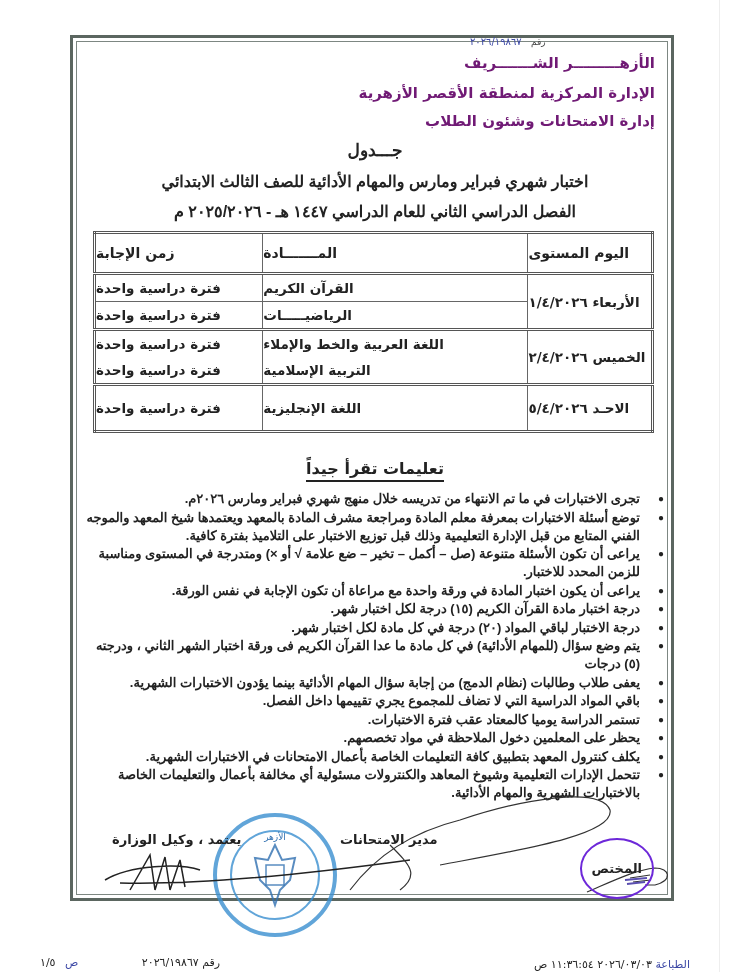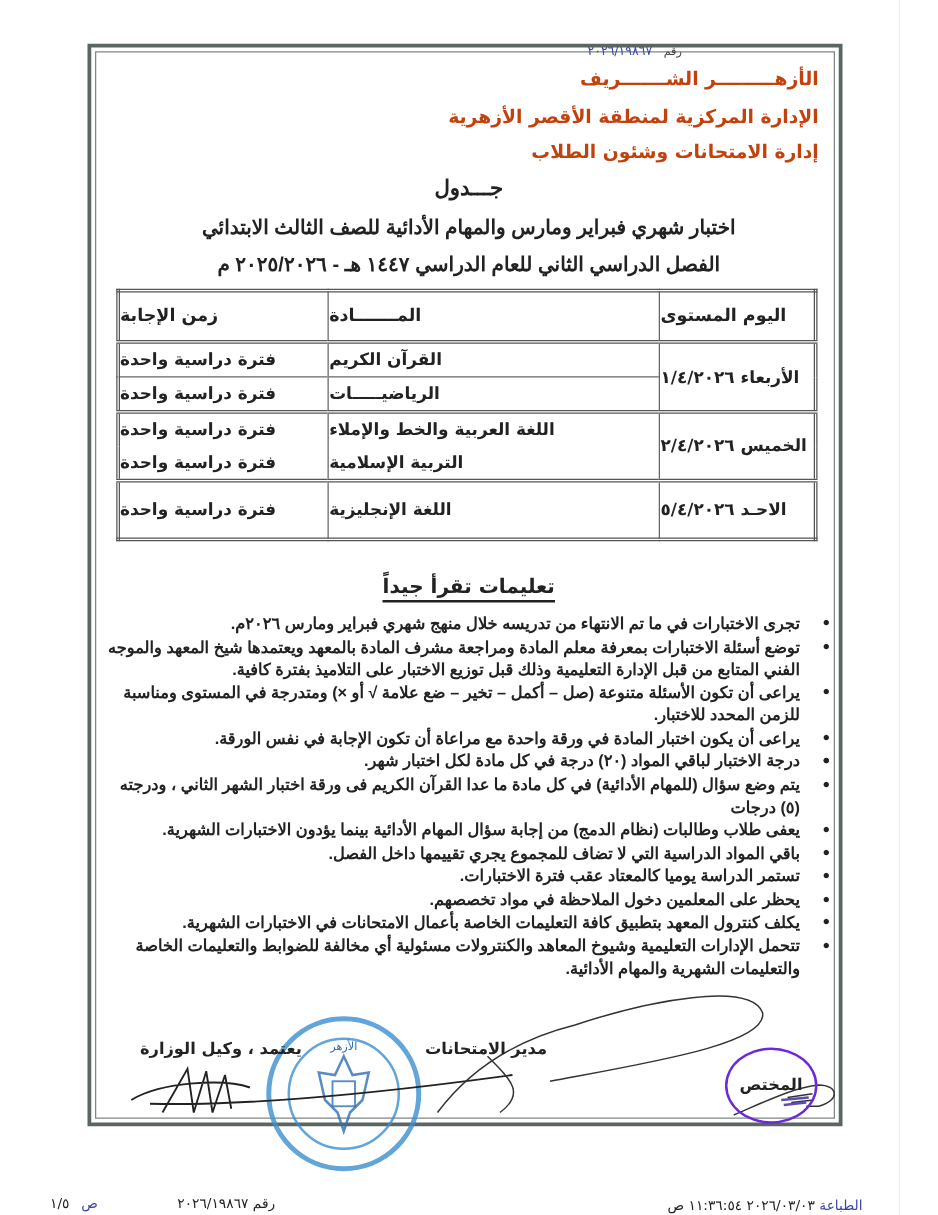--- a/index.html
+++ b/index.html
@@ -14,21 +14,21 @@
     }
     .frame-inner {
       position: absolute; left: 3px; top: 3px; right: 3px; bottom: 3px;
       border: 1px solid #7d8782;
     }
     .ref-top {
       position: absolute; top: 36px; left: 470px; font-size: 10px; color: #3b47a5; direction: rtl;
       white-space: nowrap; line-height: 12px;
     }
     .ref-top .lbl { color: #444; font-size: 9px; margin-left: 6px; }
-    .hdr { position: absolute; right: 95px; direction: rtl; font-weight: bold; white-space: nowrap; color: #c2410c; }
+    .hdr { position: absolute; right: 95px; direction: rtl; font-weight: bold; white-space: nowrap; color: #701a75; }
     .hdr1 { top: 54px; font-size: 15px; letter-spacing: 1px; }
     .hdr2 { top: 84px; font-size: 15px; }
     .hdr3 { top: 112px; font-size: 15px; }
     .title { position: absolute; left: 0; width: 750px; text-align: center; direction: rtl; font-family: "Liberation Sans", sans-serif; font-weight: bold; color: #222; }
     .t1 { top: 140px; font-size: 17px; }
     .t2 { top: 172px; font-size: 16px; }
     .t3 { top: 202px; font-size: 16px; }
     table.sched {
       position: absolute; left: 93px; top: 231px; width: 561px; border-collapse: collapse;
       direction: rtl; border: 3px double #555;
@@ -127,29 +127,29 @@
 
 <div class="instr-title">
   <span>تعليمات تقرأ جيداً</span>
 </div>
 
 <ul class="instr">
   <li><span class="bullet">●</span><span>تجرى الاختبارات في ما تم الانتهاء من تدريسه خلال منهج شهري فبراير ومارس ٢٠٢٦م.</span></li>
   <li><span class="bullet">●</span><span>توضع أسئلة الاختبارات بمعرفة معلم المادة ومراجعة مشرف المادة بالمعهد ويعتمدها شيخ المعهد والموجه الفني المتابع من قبل الإدارة التعليمية وذلك قبل توزيع الاختبار على التلاميذ بفترة كافية.</span></li>
   <li><span class="bullet">●</span><span>يراعى أن تكون الأسئلة متنوعة (صل – أكمل – تخير – ضع علامة √ أو ×) ومتدرجة في المستوى ومناسبة للزمن المحدد للاختبار.</span></li>
   <li><span class="bullet">●</span><span>يراعى أن يكون اختبار المادة في ورقة واحدة مع مراعاة أن تكون الإجابة في نفس الورقة.</span></li>
-  <li><span class="bullet">●</span></li>
+  <li><span class="bullet">●</span><span>درجة اختبار مادة القرآن الكريم (١٥) درجة لكل اختبار شهر.</span></li>
   <li><span class="bullet">●</span><span>درجة الاختبار لباقي المواد (٢٠) درجة في كل مادة لكل اختبار شهر.</span></li>
   <li><span class="bullet">●</span><span>يتم وضع سؤال (للمهام الأدائية) في كل مادة ما عدا القرآن الكريم فى ورقة اختبار الشهر الثاني ، ودرجته (٥) درجات</span></li>
   <li><span class="bullet">●</span><span>يعفى طلاب وطالبات (نظام الدمج) من إجابة سؤال المهام الأدائية بينما يؤدون الاختبارات الشهرية.</span></li>
   <li><span class="bullet">●</span><span>باقي المواد الدراسية التي لا تضاف للمجموع يجري تقييمها داخل الفصل.</span></li>
   <li><span class="bullet">●</span><span>تستمر الدراسة يوميا كالمعتاد عقب فترة الاختبارات.</span></li>
   <li><span class="bullet">●</span><span>يحظر على المعلمين دخول الملاحظة في مواد تخصصهم.</span></li>
   <li><span class="bullet">●</span><span>يكلف كنترول المعهد بتطبيق كافة التعليمات الخاصة بأعمال الامتحانات في الاختبارات الشهرية.</span></li>
-  <li><span class="bullet">●</span><span>تتحمل الإدارات التعليمية وشيوخ المعاهد والكنترولات مسئولية أي مخالفة للضوابط والتعليمات الخاصة والتعليمات الشهرية والمهام الأدائية.</span></li>
+  <li><span class="bullet">●</span><span>تتحمل الإدارات التعليمية وشيوخ المعاهد والكنترولات مسئولية أي مخالفة بأعمال والتعليمات الخاصة بالاختبارات الشهرية والمهام الأدائية.</span></li>
 </ul>
 
 <svg class="stamp" viewBox="0 0 130 130">
   <circle cx="65" cy="65" r="60" fill="none" stroke="#3a8ed0" stroke-width="4" opacity="0.8"></circle>
   <circle cx="65" cy="65" r="44" fill="none" stroke="#3a8ed0" stroke-width="2" opacity="0.8"></circle>
   <path d="M65 35 L58 50 L45 48 L50 70 L60 80 L65 95 L70 80 L80 70 L85 48 L72 50 Z" fill="none" stroke="#2f6fb0" stroke-width="2" opacity="0.8"></path>
   <rect x="56" y="55" width="18" height="20" fill="none" stroke="#2f6fb0" stroke-width="1.5" opacity="0.8"></rect>
   <text x="65" y="30" text-anchor="middle" font-size="9" fill="#2f6fb0" font-family="DejaVu Sans, sans-serif">الأزهر</text>
 </svg>
 

